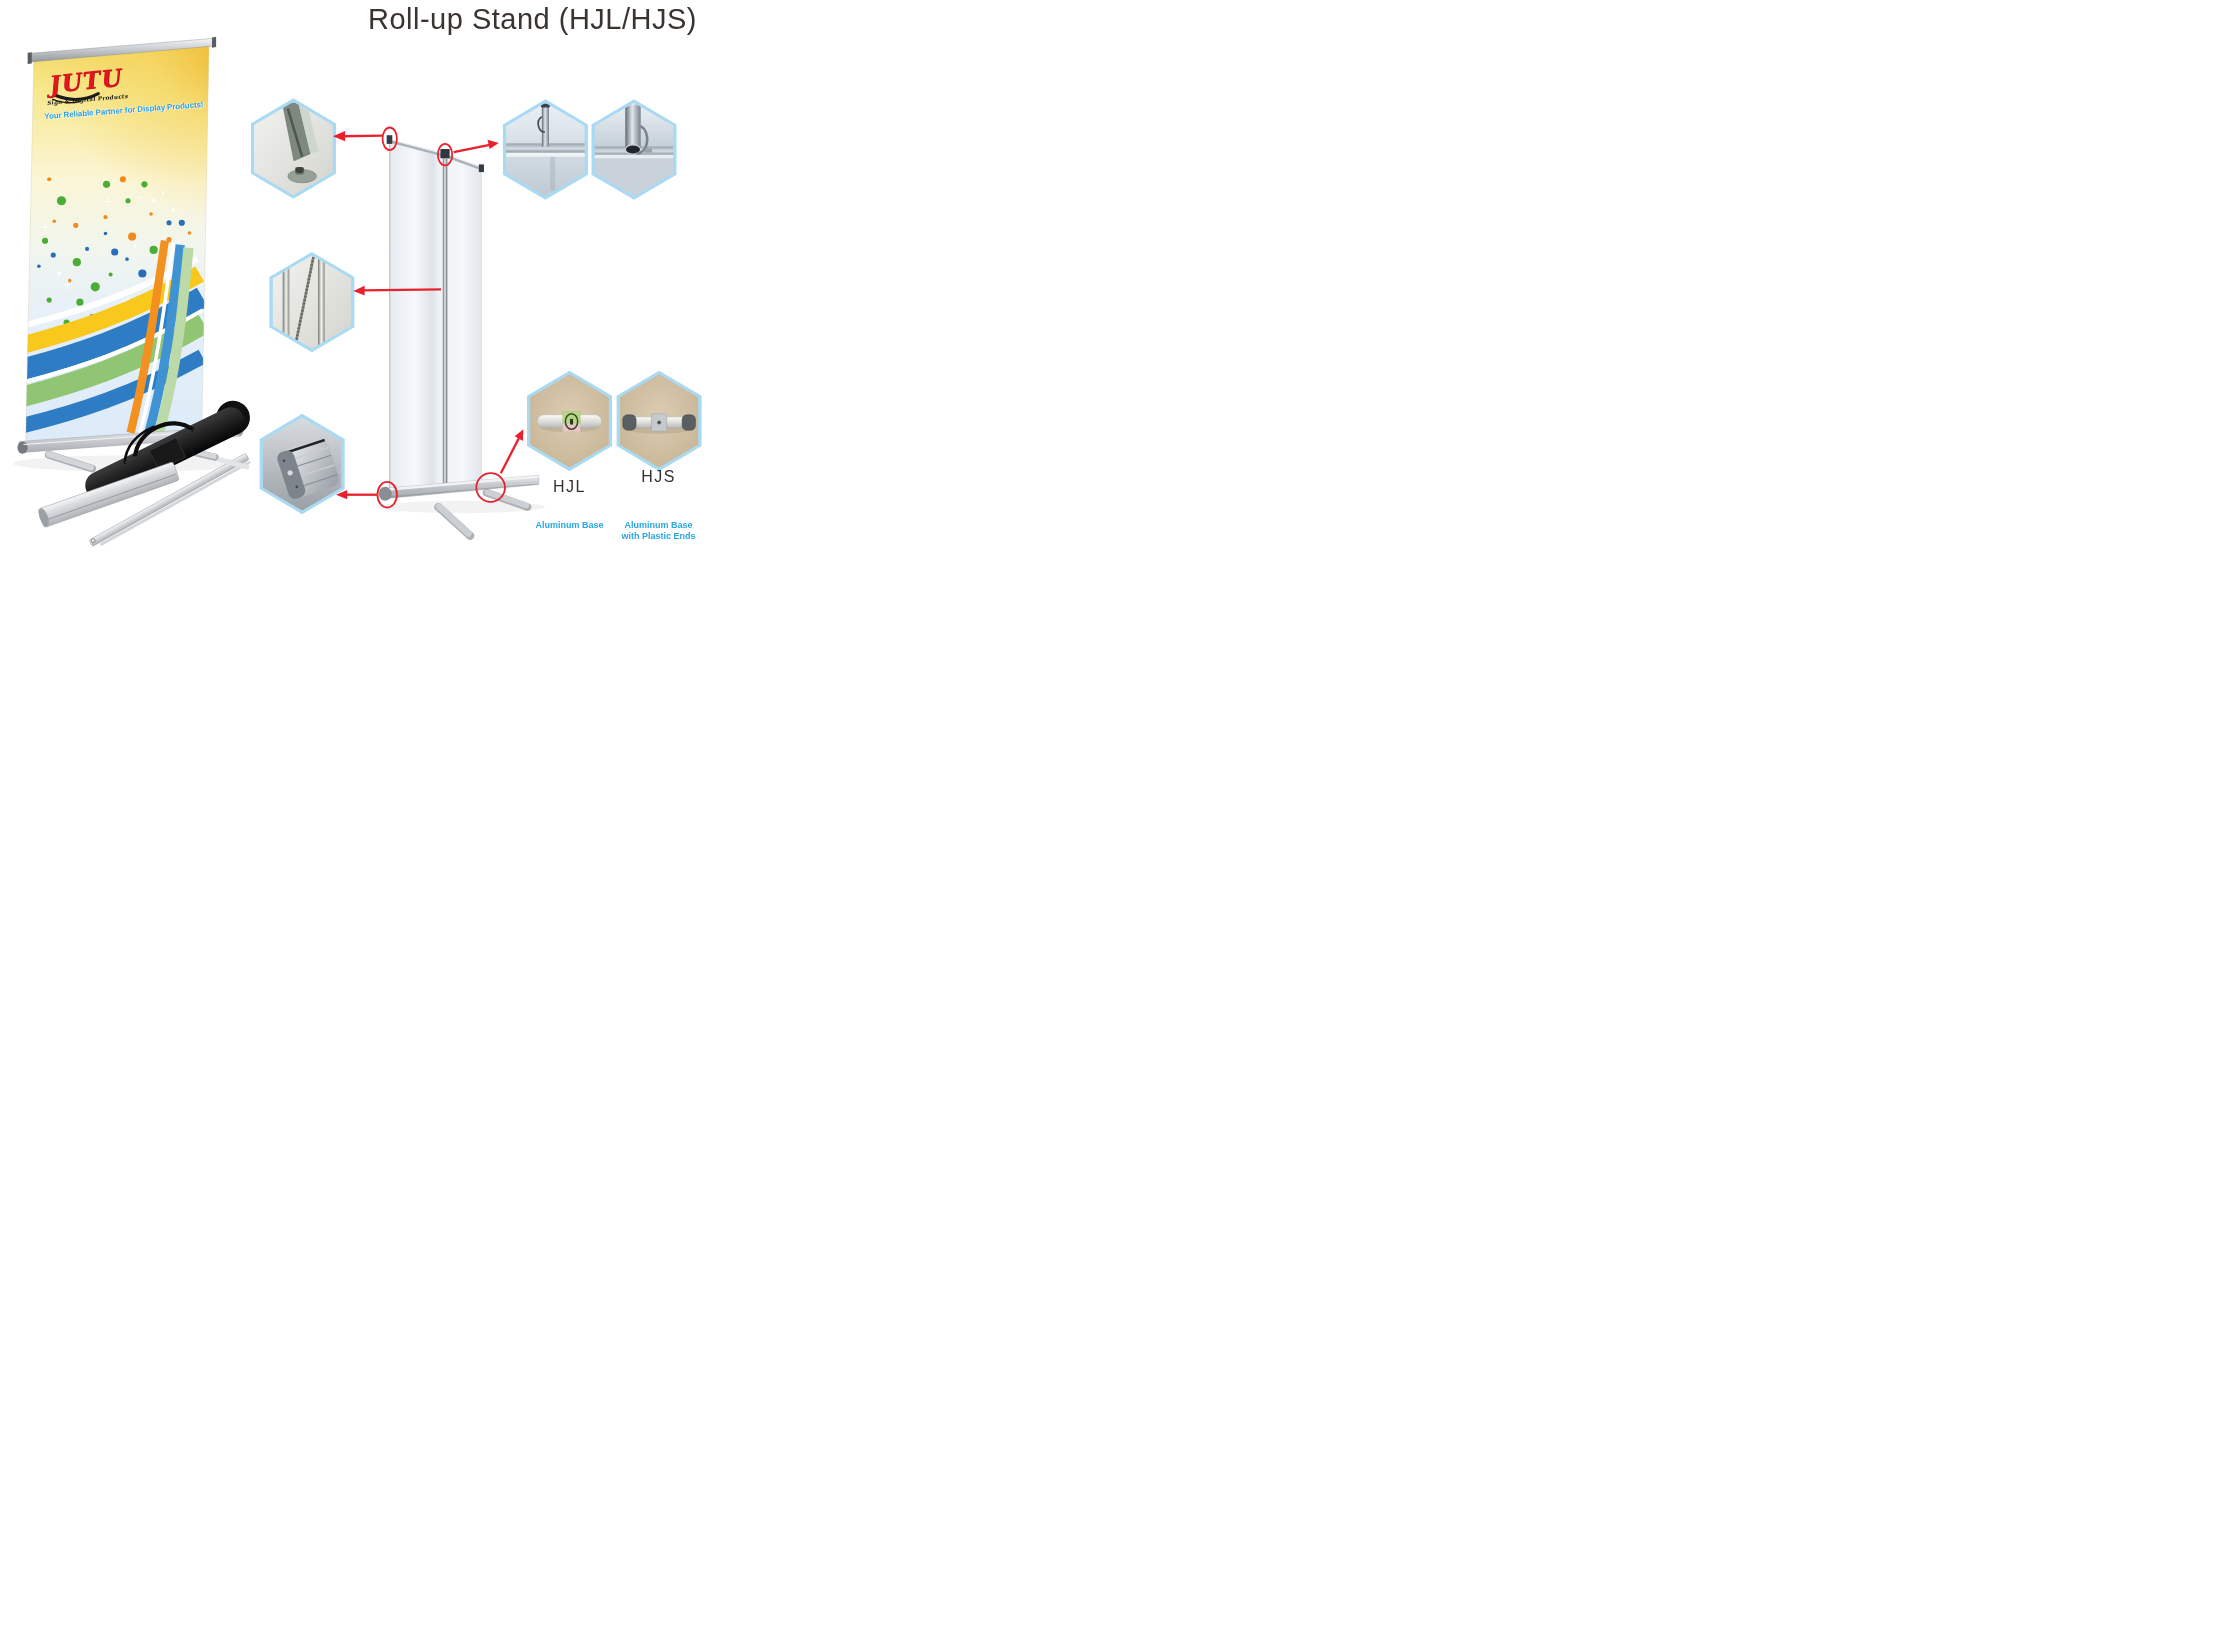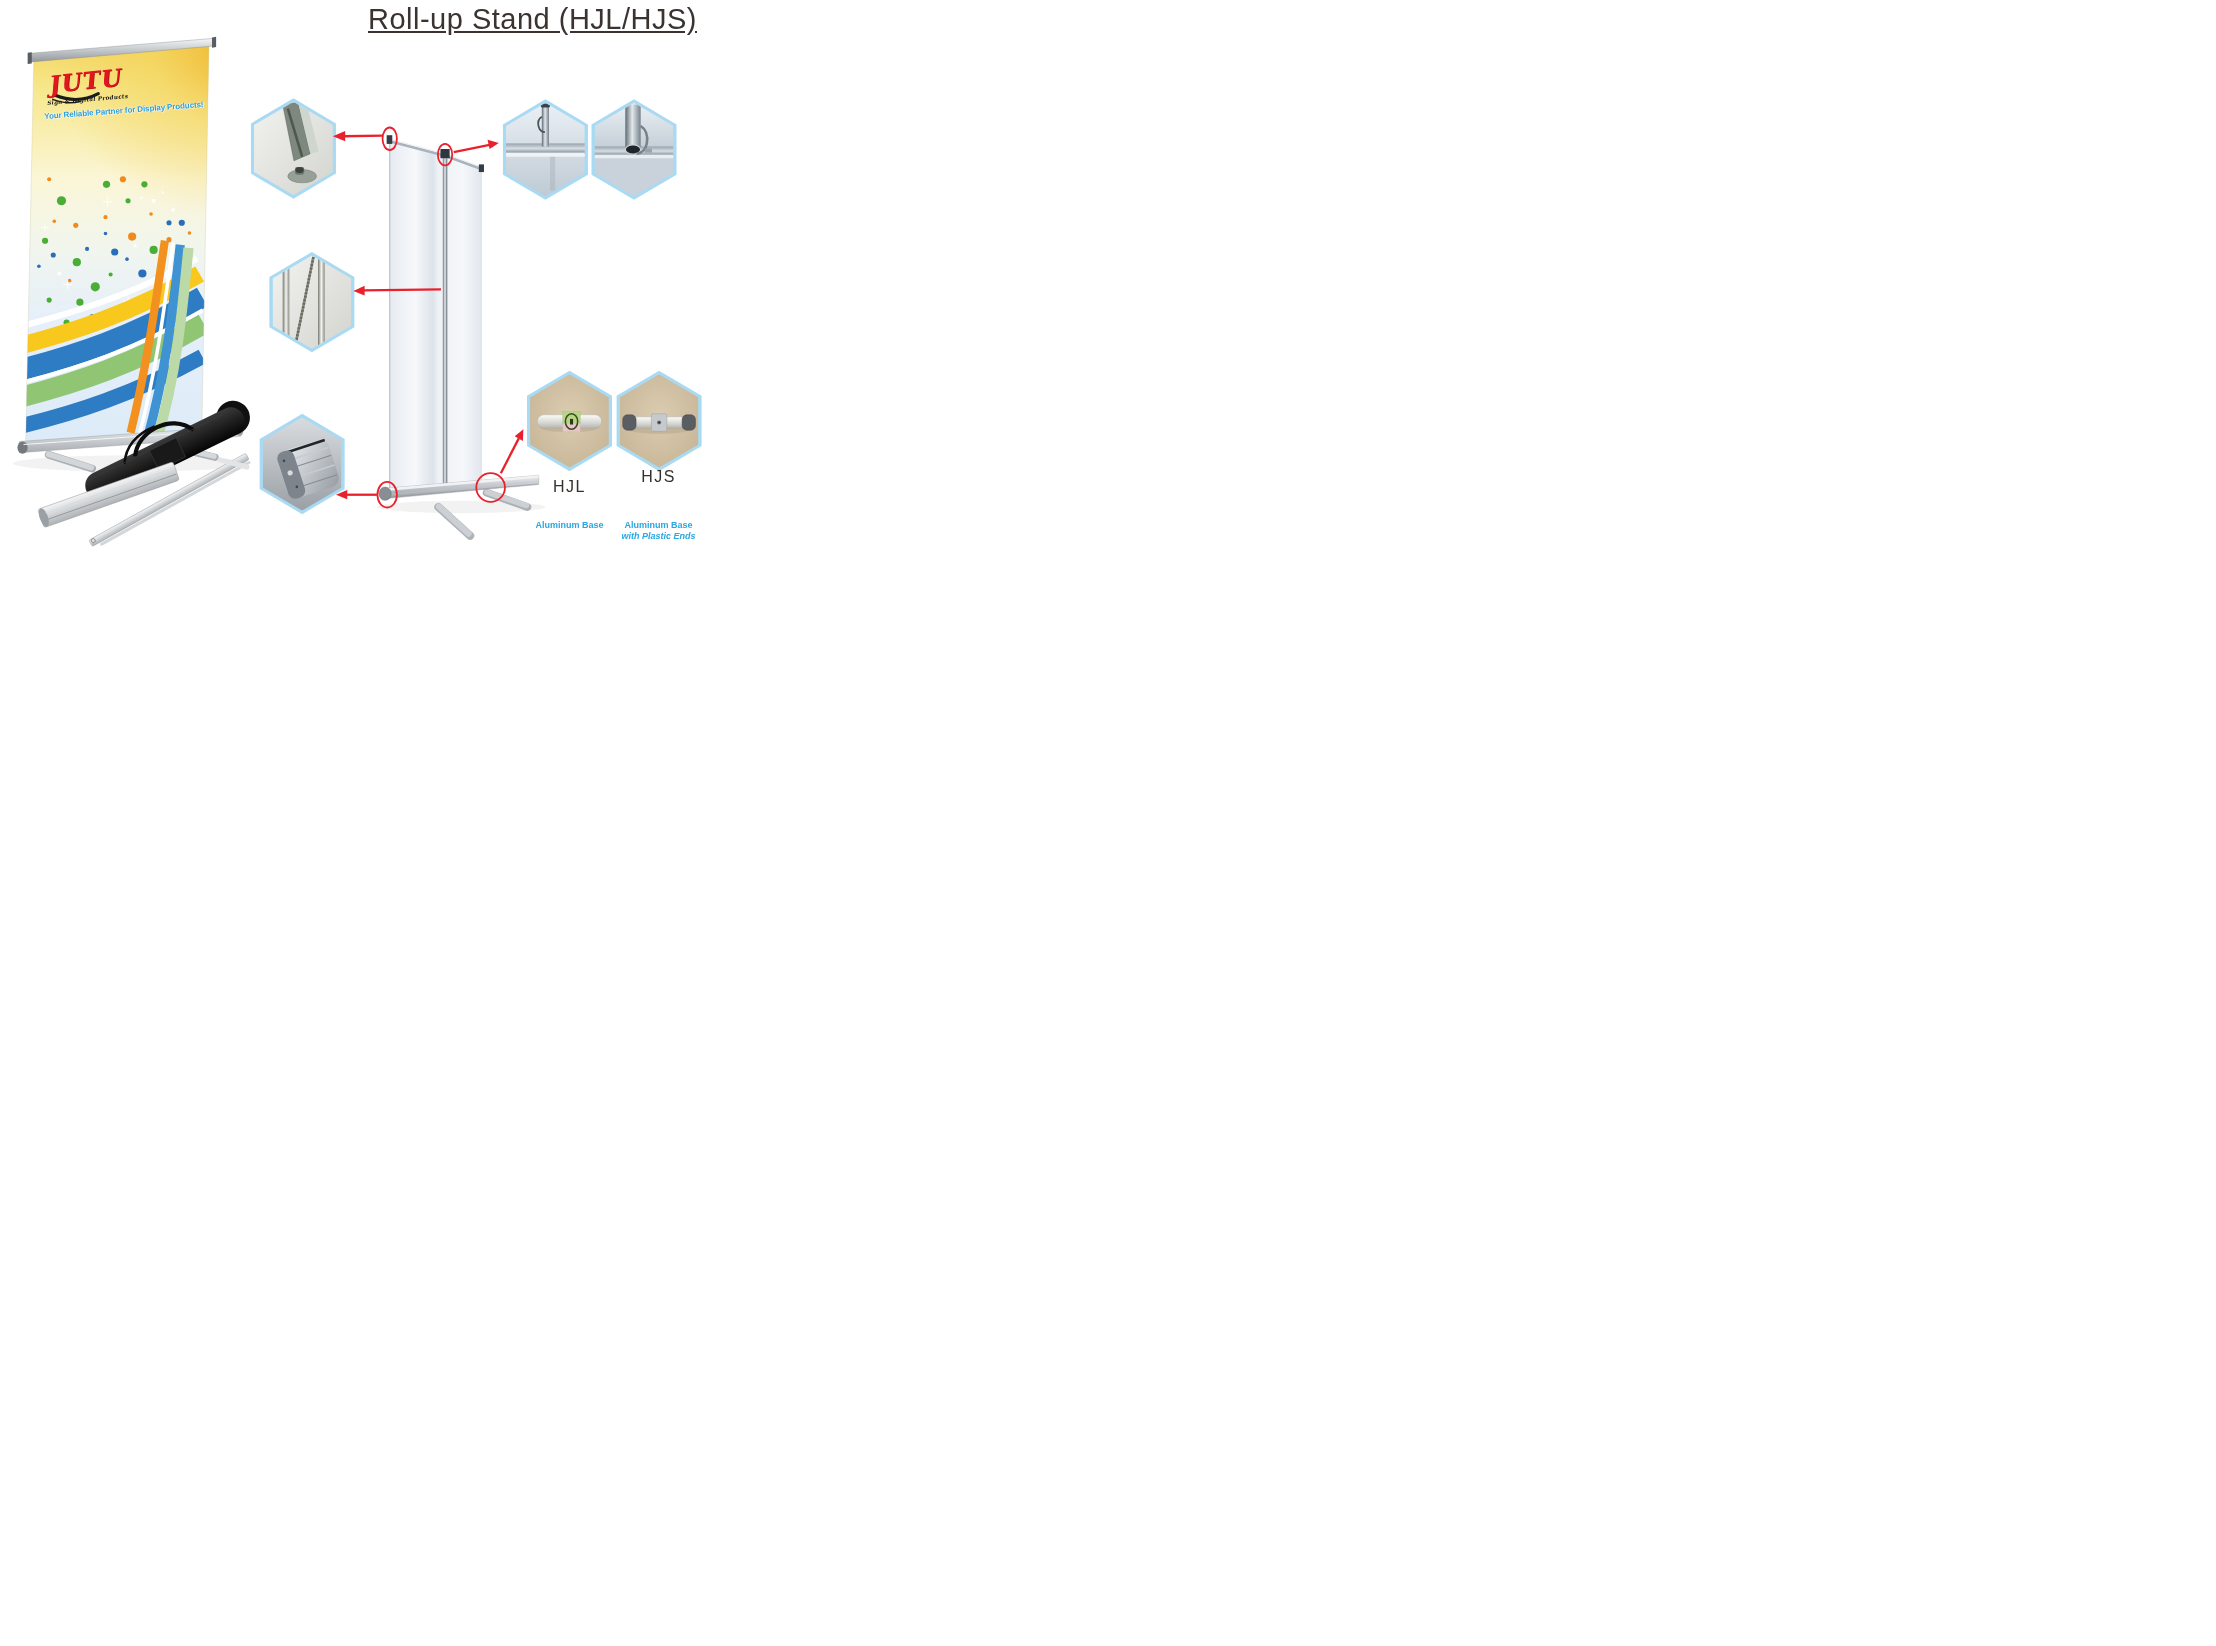--- a/index.html
+++ b/index.html
@@ -5,21 +5,21 @@
   :root{
     --red:#e9212d; --hexb:#a9daf3; --lblue:#29a7e1;
     --title:#3a3330; --logored:#e0171f; --sblue:#2f9fd9;
   }
   html,body{margin:0;padding:0;background:#ffffff;}
   .stage{position:relative;width:739px;height:549px;background:#fff;overflow:hidden;
          font-family:"Liberation Sans", sans-serif;}
   .stage svg{position:absolute;left:0;top:0;}
   .abs{position:absolute;}
   .page-title{left:328px;top:3.1px;width:409px;text-align:center;font-size:29px;
-    color:var(--title);letter-spacing:0.5px;white-space:nowrap;text-decoration:underline;}
+    color:var(--title);letter-spacing:0.5px;white-space:nowrap;}
   .logo{left:48px;top:71px;font-family:"DejaVu Serif",serif;font-style:italic;font-weight:bold;
     font-size:23.5px;color:var(--logored);transform:rotate(-6deg);transform-origin:left top;
     letter-spacing:1px;text-shadow:0.5px 0.5px 0 #a80e14;}
   .tagline{left:47px;top:100px;font-family:"DejaVu Serif",serif;font-style:italic;font-weight:bold;
     font-size:5.6px;color:#181818;transform:rotate(-5deg);transform-origin:left top;letter-spacing:0.3px;}
   .slogan{left:44px;top:112px;font-size:8px;font-weight:bold;color:var(--sblue);
     transform:rotate(-4.3deg);transform-origin:left top;white-space:nowrap;letter-spacing:-0.1px;
     text-shadow:0 0 2.6px #ffffff,0.5px 0.5px 0 #ffffff;}
   .vcode{width:85px;text-align:center;font-size:16px;color:#35302d;letter-spacing:1.5px;}
   .vdesc{width:97px;text-align:center;font-size:9px;font-weight:bold;color:var(--lblue);margin-top:19px;}
@@ -411,16 +411,16 @@
 
 <div class="abs logo">JUTU</div>
 <div class="abs tagline">Sign &amp; Digital Products</div>
 <div class="abs slogan">Your Reliable Partner for Display Products!</div>
 
 <div class="abs vcode" style="left:527px;top:478px;">HJL</div>
 <div class="abs vdesc" style="left:521px;top:501px;">Aluminum Base</div>
 
 <div class="abs vcode" style="left:616px;top:468px;">HJS</div>
 <div class="abs vdesc" style="left:610px;top:501px;">Aluminum Base</div>
-<div class="abs vdesc" style="left:610px;top:512px;font-style:italic;">with Plastic Ends</div>
+<div class="abs vdesc" style="left:610px;top:512px;">with Plastic Ends</div>
 
 </div>
 
 
 </body></html>

